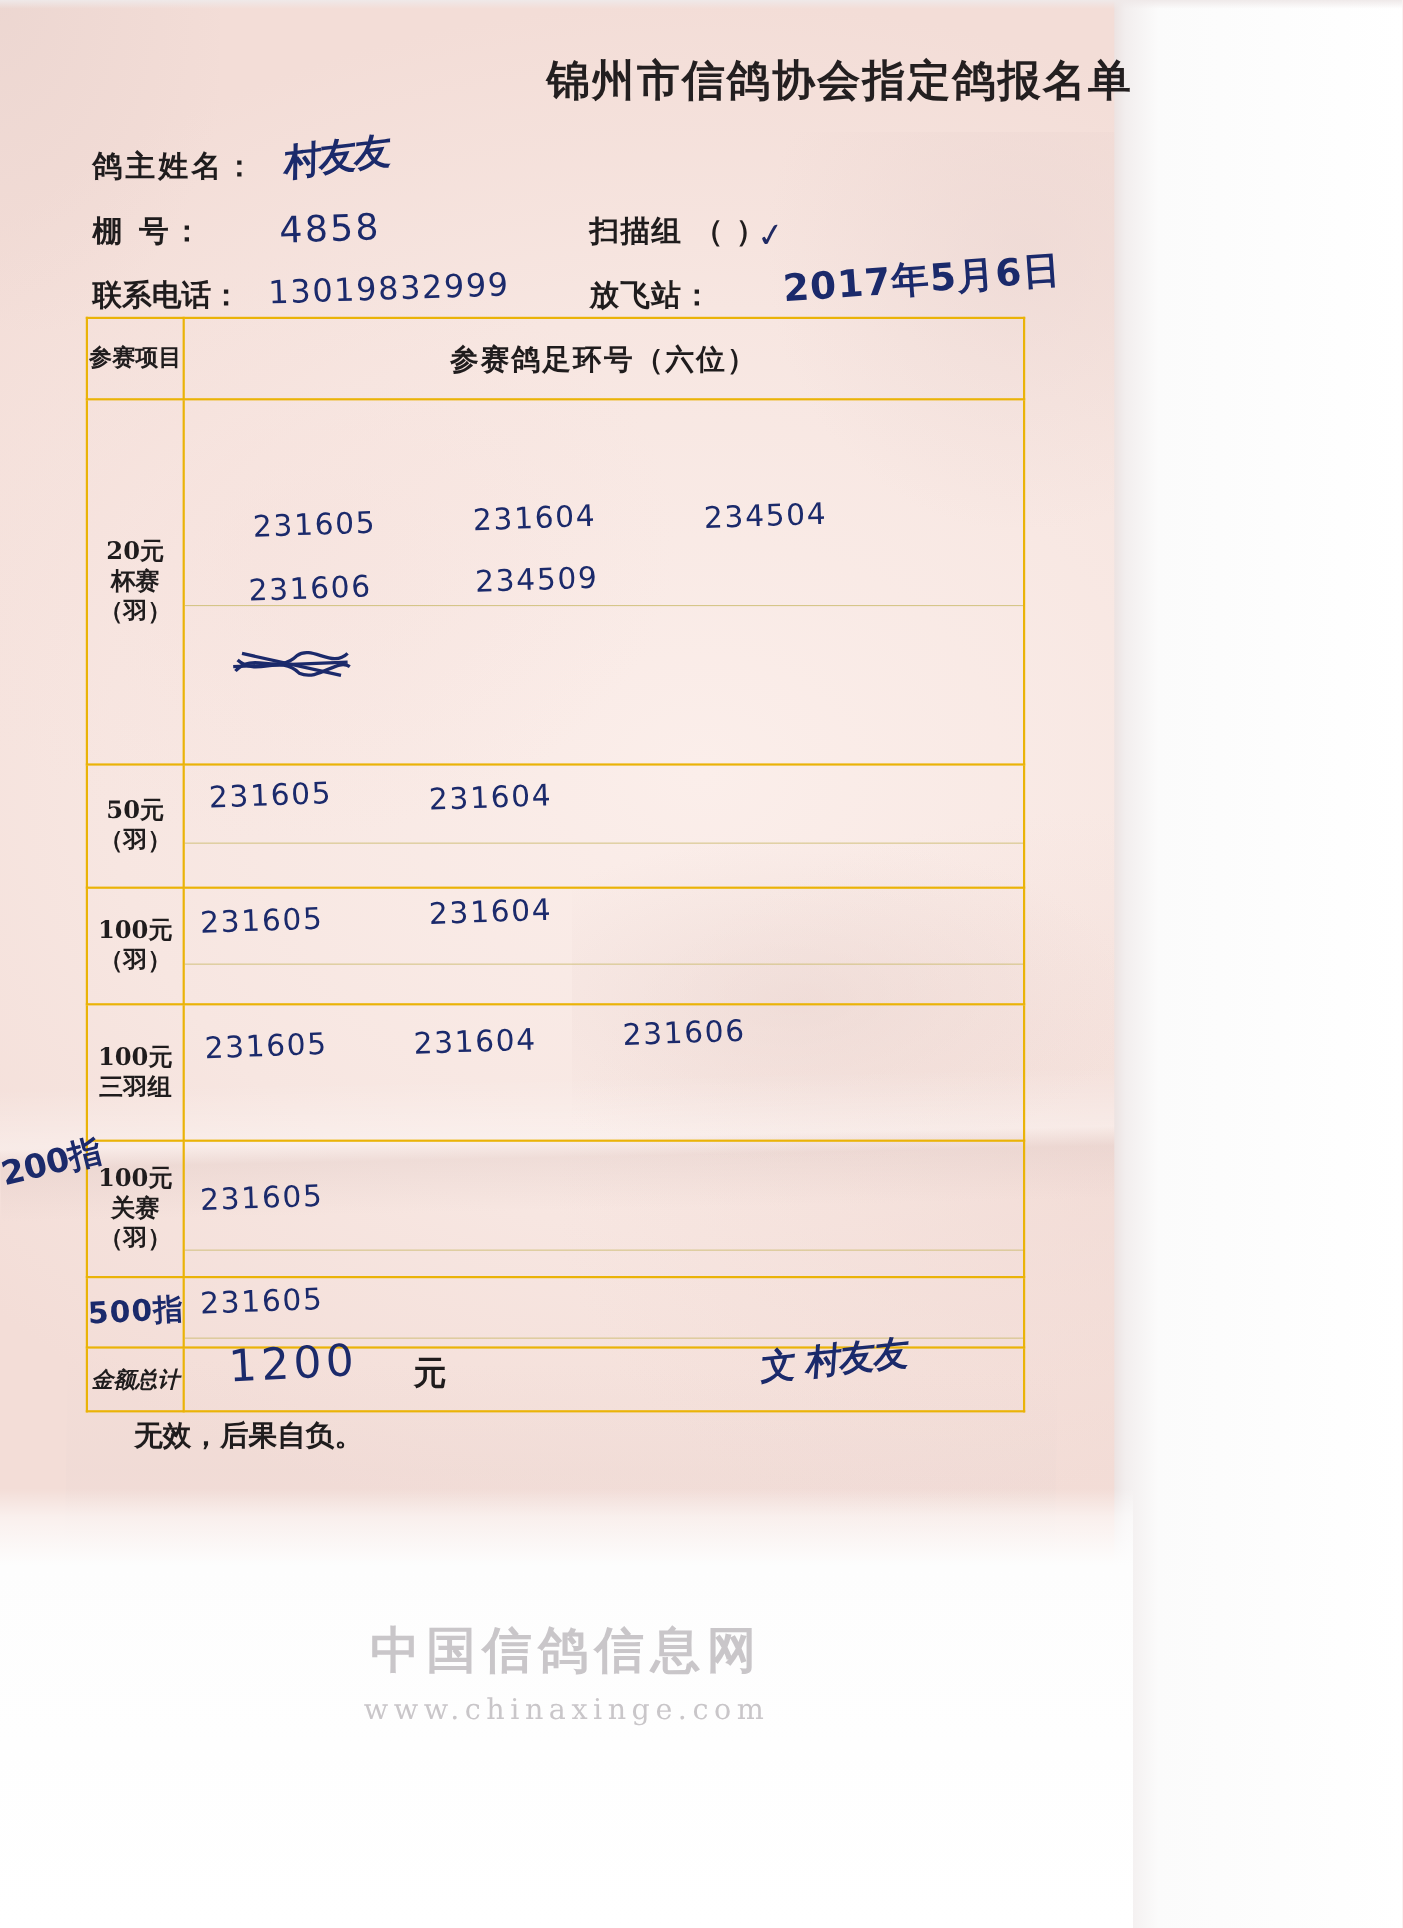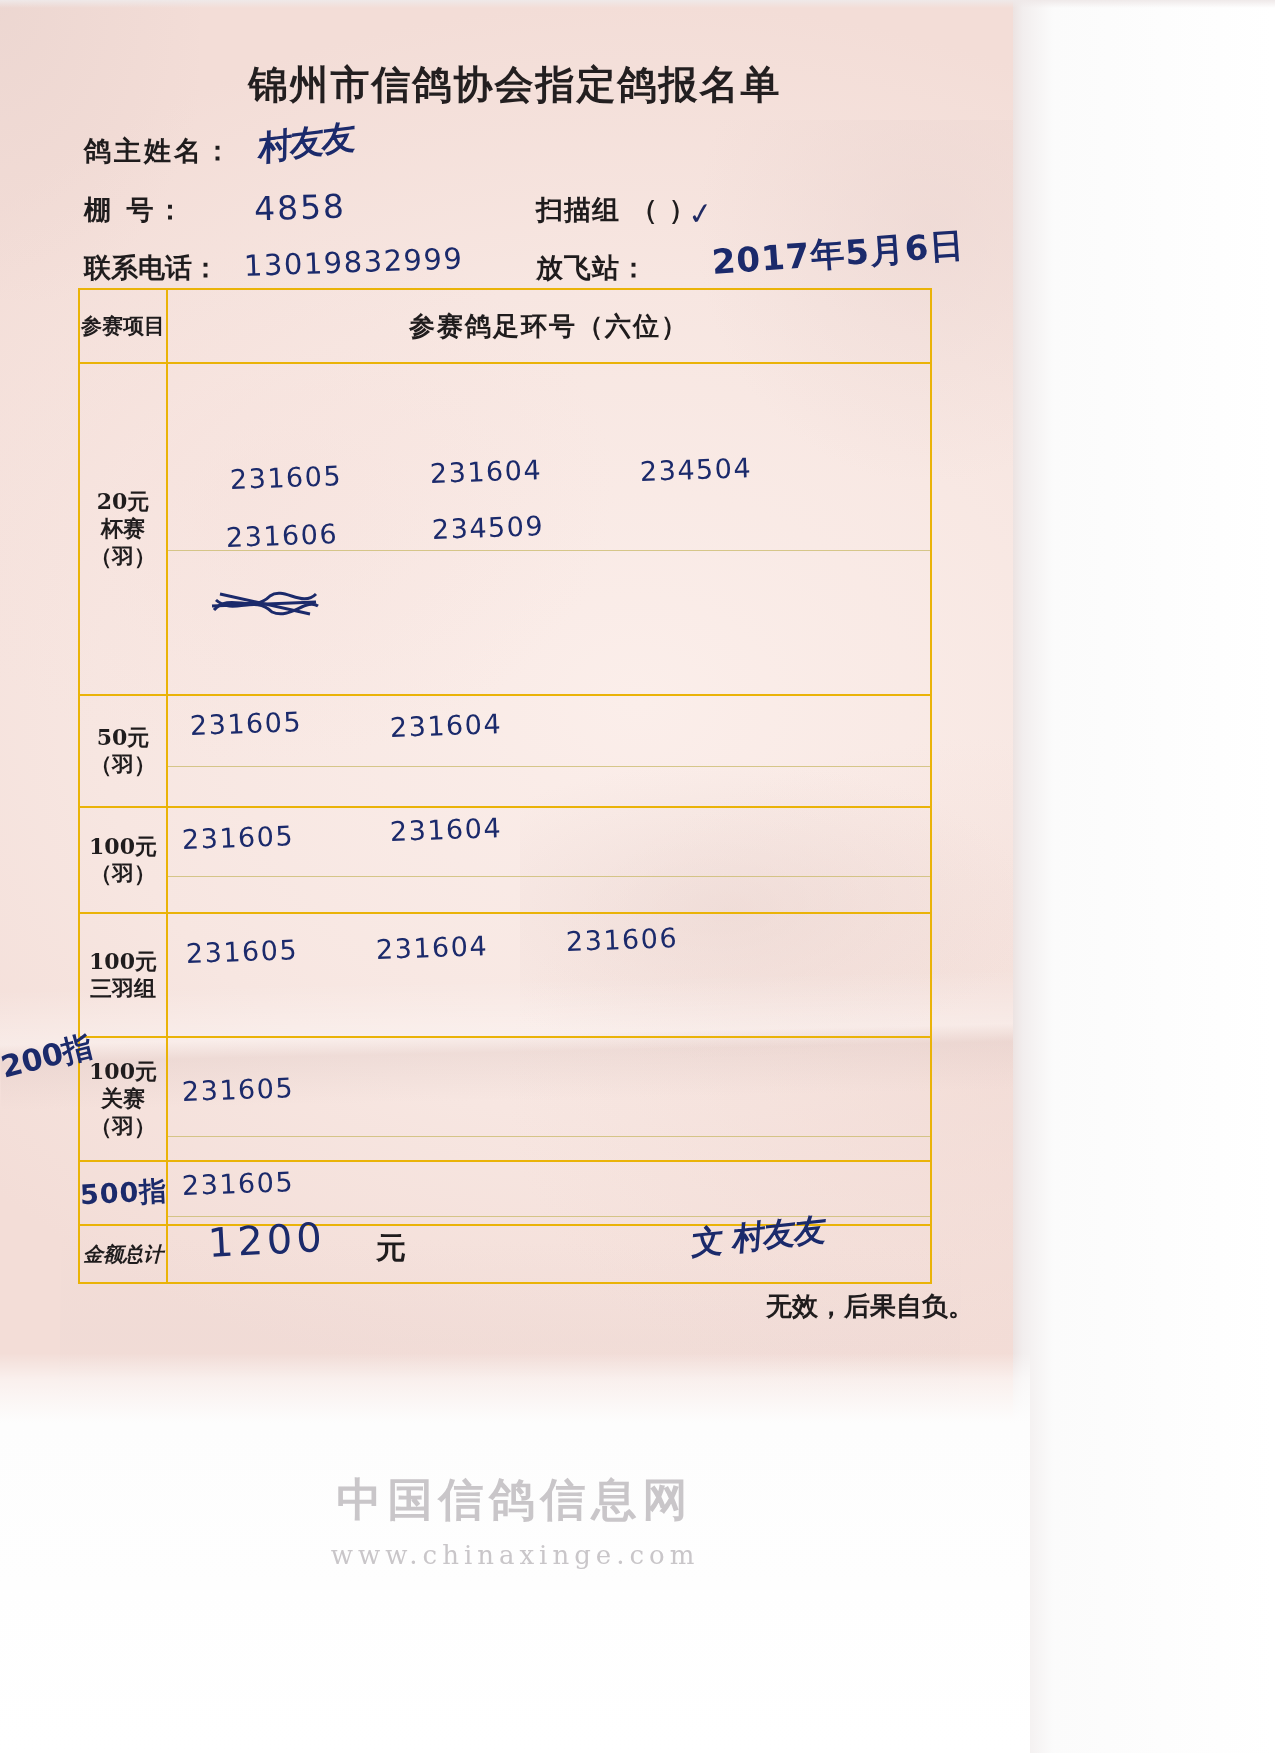--- a/index.html
+++ b/index.html
@@ -66,23 +66,23 @@
 
   
   #form {
     position: absolute;
     left: 0; top: 0;
     width: 1030px;
     height: 1420px;
   }
   .title {
     position: absolute;
-    left: 0; top: 58px;
+    left: 0; top: 46px;
     width: 1030px;
-    text-align: center;
+    text-align: right;
     font-size: 39px;
     font-weight: bold;
     letter-spacing: 2px;
     color: #231f20;
     font-family: "DejaVu Serif", serif;
   }
   .lbl {
     position: absolute;
     font-size: 27px;
     font-weight: bold;
@@ -214,21 +214,21 @@
     position: absolute;
     left: 74px;
     top: 1288px;
     width: 900px;
     font-size: 26px;
     font-weight: bold;
     line-height: 1.45;
     color: #1f1c1d;
     font-family: "DejaVu Serif", serif;
   }
-  .note .ind { display: block; padding-left: 48px; text-align: right; }
+  .note .ind { display: block; padding-left: 48px; }
 
   
   #watermark {
     position: absolute;
     left: 0; top: 1470px;
     width: 1030px;
     text-align: center;
     color: #c9c6c9;
     font-family: "DejaVu Serif", serif;
     user-select: none;

